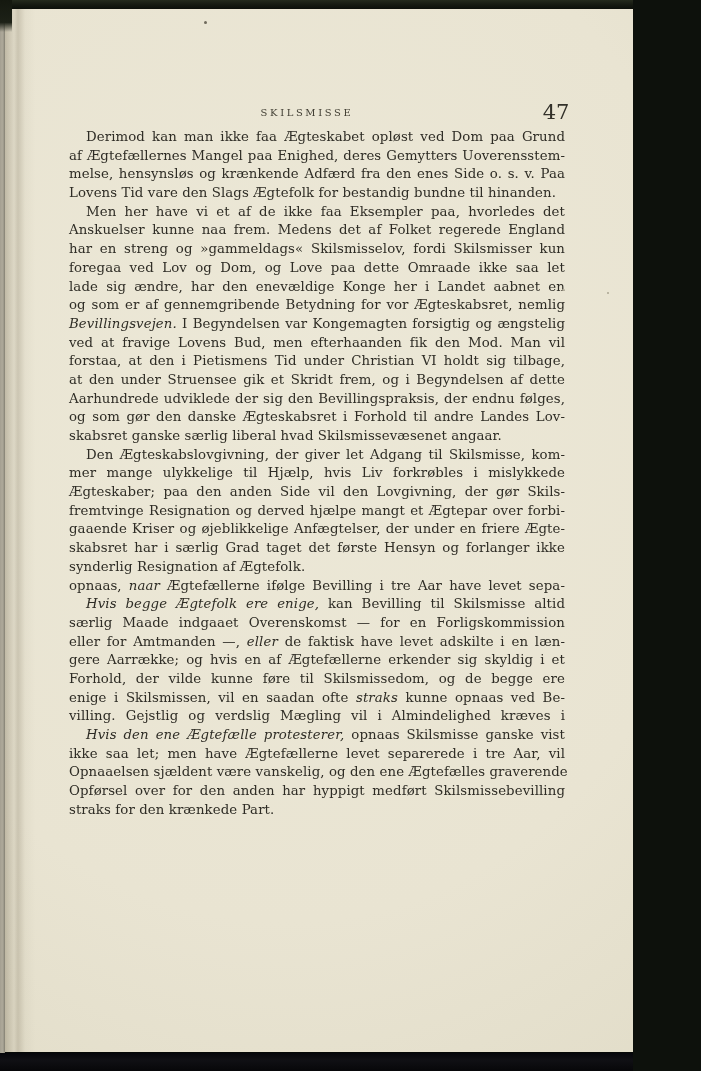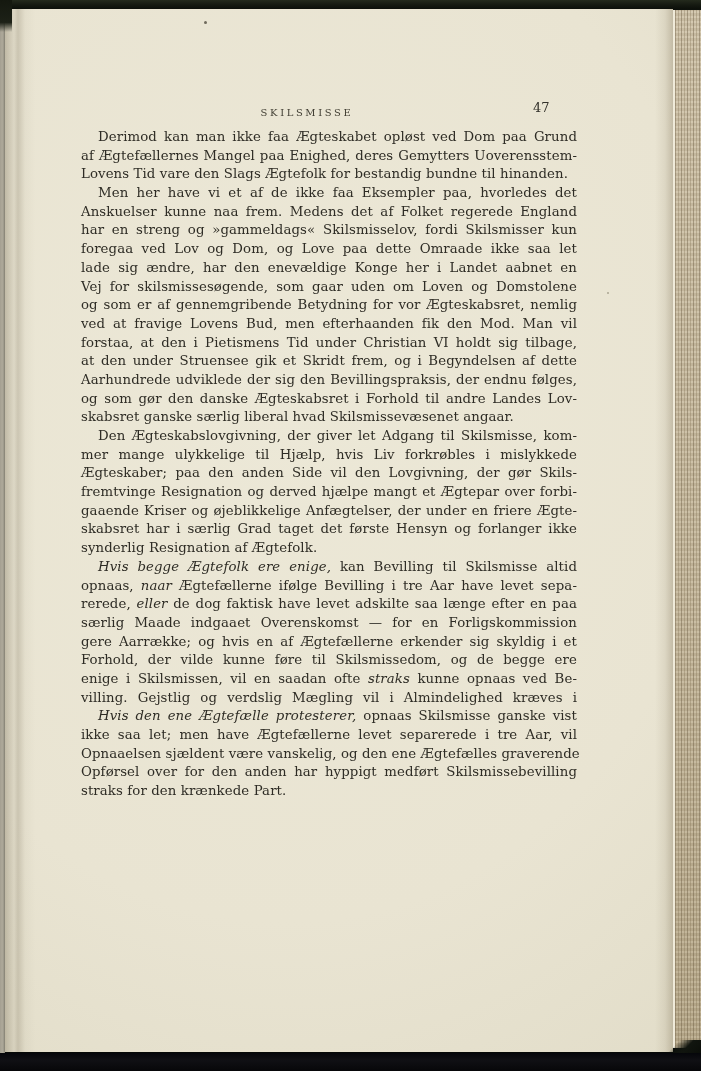--- a/index.html
+++ b/index.html
@@ -1,16 +1,16 @@
 <!DOCTYPE html>
 <html><head>
 <meta charset="utf-8">
 <style>
   html,body{margin:0;padding:0;background:#0d110c;}
-  .book{position:relative;width:701px;height:1071px;overflow:hidden;
+  .book{position:relative;width:633px;height:1071px;overflow:hidden;
         background:#0d110c;font-family:"DejaVu Serif","Liberation Serif",serif;}
   
   .cover-top{position:absolute;left:0;top:0;width:701px;height:9px;
              background:linear-gradient(180deg,#242a1d 0%,#141810 60%,#0c0f0a 100%);}
   .cover-bottom{position:absolute;left:0;top:1053px;width:701px;height:18px;
                 background:linear-gradient(180deg,#05060a 0%,#101014 40%,#070709 100%);}
   .corner-tl{position:absolute;left:0;top:0;width:12px;height:32px;
              background:linear-gradient(180deg,#14180f 0%,#1d2117 70%,rgba(29,33,23,0) 100%);}
   
   .left-edge{position:absolute;left:0;top:9px;width:5px;height:1044px;
@@ -32,24 +32,24 @@
           repeating-linear-gradient(90deg,rgba(92,76,50,0.38) 0 1px,rgba(0,0,0,0) 1px 3px,rgba(116,99,68,0.28) 3px 4px,rgba(0,0,0,0) 4px 6px),
           repeating-linear-gradient(0deg,rgba(255,250,235,0.10) 0 2px,rgba(90,75,50,0.08) 2px 5px),
           linear-gradient(180deg,#d0c4ab 0%,#c6b99e 55%,#b9ab8d 100%);
         border-left:2px solid #f0ebda;}
   .fore-edge-corner{position:absolute;left:660px;top:1040px;width:41px;height:16px;
         background:linear-gradient(135deg,rgba(13,17,12,0) 35%,#11150f 60%,#0a0d08 100%);}
   
   .running-head{position:absolute;left:76px;top:95px;width:496px;height:20px;}
   .head-title{position:absolute;left:0;right:44px;top:3px;text-align:center;
         font-size:10px;letter-spacing:2.6px;color:#413e33;word-spacing:2px;}
-  .page-num{position:absolute;left:452px;top:-4px;width:46px;
-        font-size:13px;color:#33312a;}
+  .page-num{position:absolute;left:452px;top:-4px;width:46px;text-align:center;
+        font-size:21px;color:#33312a;}
   
-  .text-block{position:absolute;left:76px;top:119px;width:496px;color:#2e2c25;
+  .text-block{position:absolute;left:64px;top:119px;width:496px;color:#2e2c25;
         font-size:13.3px;}
   .para{margin:0;}
   .line{height:18.7px;line-height:18.7px;white-space:nowrap;
         text-align:justify;text-align-last:justify;letter-spacing:0.1px;}
   .line.first{padding-left:17px;}
   .line.last{text-align-last:left;}
   em{font-style:italic;}
   
   .speck{position:absolute;border-radius:50%;}
   .speck.s1{left:204px;top:21px;width:3px;height:3px;background:#6f6a5c;}
@@ -64,51 +64,52 @@
   <div class="page">
     <div class="running-head">
       <div class="head-title">SKILSMISSE</div>
       <div class="page-num">47</div>
     </div>
     <div class="text-block">
       <div id="paragraphs">
           <div class="para">
             <div class="line first"><span>Derimod kan man ikke faa Ægteskabet opløst ved Dom paa Grund</span></div>
             <div class="line"><span>af Ægtefællernes Mangel paa Enighed, deres Gemytters Uoverensstem-</span></div>
+            <div class="line"><span>melse, hensynsløs og krænkende Adfærd fra den enes Side o. s. v. Paa</span></div>
             <div class="line last"><span>Lovens Tid vare den Slags Ægtefolk for bestandig bundne til hinanden.</span></div>
           </div>
           <div class="para">
             <div class="line first"><span>Men her have vi et af de ikke faa Eksempler paa, hvorledes det</span></div>
             <div class="line"><span>Anskuelser kunne naa frem. Medens det af Folket regerede England</span></div>
             <div class="line"><span>har en streng og »gammeldags« Skilsmisselov, fordi Skilsmisser kun</span></div>
             <div class="line"><span>foregaa ved Lov og Dom, og Love paa dette Omraade ikke saa let</span></div>
             <div class="line"><span>lade sig ændre, har den enevældige Konge her i Landet aabnet en</span></div>
-            <div class="line"><span>Vej for skilsmissesøgende, som gaar uden om Loven og Domstolene</span></div>
             <div class="line"><span>og som er af gennemgribende Betydning for vor Ægteskabsret, nemlig</span></div>
+            <div class="line"><em>Bevillingsvejen.</em><span> I Begyndelsen var Kongemagten forsigtig og ængstelig</span></div>
             <div class="line"><span>ved at fravige Lovens Bud, men efterhaanden fik den Mod. Man vil</span></div>
             <div class="line"><span>forstaa, at den i Pietismens Tid under Christian VI holdt sig tilbage,</span></div>
             <div class="line"><span>at den under Struensee gik et Skridt frem, og i Begyndelsen af dette</span></div>
             <div class="line"><span>Aarhundrede udviklede der sig den Bevillingspraksis, der endnu følges,</span></div>
             <div class="line"><span>og som gør den danske Ægteskabsret i Forhold til andre Landes Lov-</span></div>
             <div class="line last"><span>skabsret ganske særlig liberal hvad Skilsmissevæsenet angaar.</span></div>
           </div>
           <div class="para">
             <div class="line first"><span>Den Ægteskabslovgivning, der giver let Adgang til Skilsmisse, kom-</span></div>
             <div class="line"><span>mer mange ulykkelige til Hjælp, hvis Liv forkrøbles i mislykkede</span></div>
             <div class="line"><span>Ægteskaber; paa den anden Side vil den Lovgivning, der gør Skils-</span></div>
             <div class="line"><span>fremtvinge Resignation og derved hjælpe mangt et Ægtepar over forbi-</span></div>
             <div class="line"><span>gaaende Kriser og øjeblikkelige Anfægtelser, der under en friere Ægte-</span></div>
             <div class="line"><span>skabsret har i særlig Grad taget det første Hensyn og forlanger ikke</span></div>
             <div class="line last"><span>synderlig Resignation af Ægtefolk.</span></div>
           </div>
           <div class="para">
+            <div class="line"><span>opnaas, </span><em>naar</em><span> Ægtefællerne ifølge Bevilling i tre Aar have levet sepa-</span></div>
             <div class="line first"><em>Hvis begge Ægtefolk ere enige,</em><span> kan Bevilling til Skilsmisse altid</span></div>
-            <div class="line"><span>opnaas, </span><em>naar</em><span> Ægtefællerne ifølge Bevilling i tre Aar have levet sepa-</span></div>
-            <div class="line"><span>rerede, </span><em>eller</em><span> de dog faktisk have levet adskilte saa længe efter en paa</span></div>
             <div class="line"><span>særlig Maade indgaaet Overenskomst — for en Forligskommission</span></div>
+            <div class="line"><span>eller for Amtmanden —, </span><em>eller</em><span> de faktisk have levet adskilte i en læn-</span></div>
             <div class="line"><span>gere Aarrække; og hvis en af Ægtefællerne erkender sig skyldig i et</span></div>
             <div class="line"><span>Forhold, der vilde kunne føre til Skilsmissedom, og de begge ere</span></div>
             <div class="line"><span>enige i Skilsmissen, vil en saadan ofte </span><em>straks</em><span> kunne opnaas ved Be-</span></div>
             <div class="line"><span>villing. Gejstlig og verdslig Mægling vil i Almindelighed kræves i</span></div>
           </div>
           <div class="para">
             <div class="line first"><em>Hvis den ene Ægtefælle protesterer,</em><span> opnaas Skilsmisse ganske vist</span></div>
             <div class="line"><span>ikke saa let; men have Ægtefællerne levet separerede i tre Aar, vil</span></div>
             <div class="line"><span>Opnaaelsen sjældent være vanskelig, og den ene Ægtefælles graverende</span></div>
             <div class="line"><span>Opførsel over for den anden har hyppigt medført Skilsmissebevilling</span></div>

